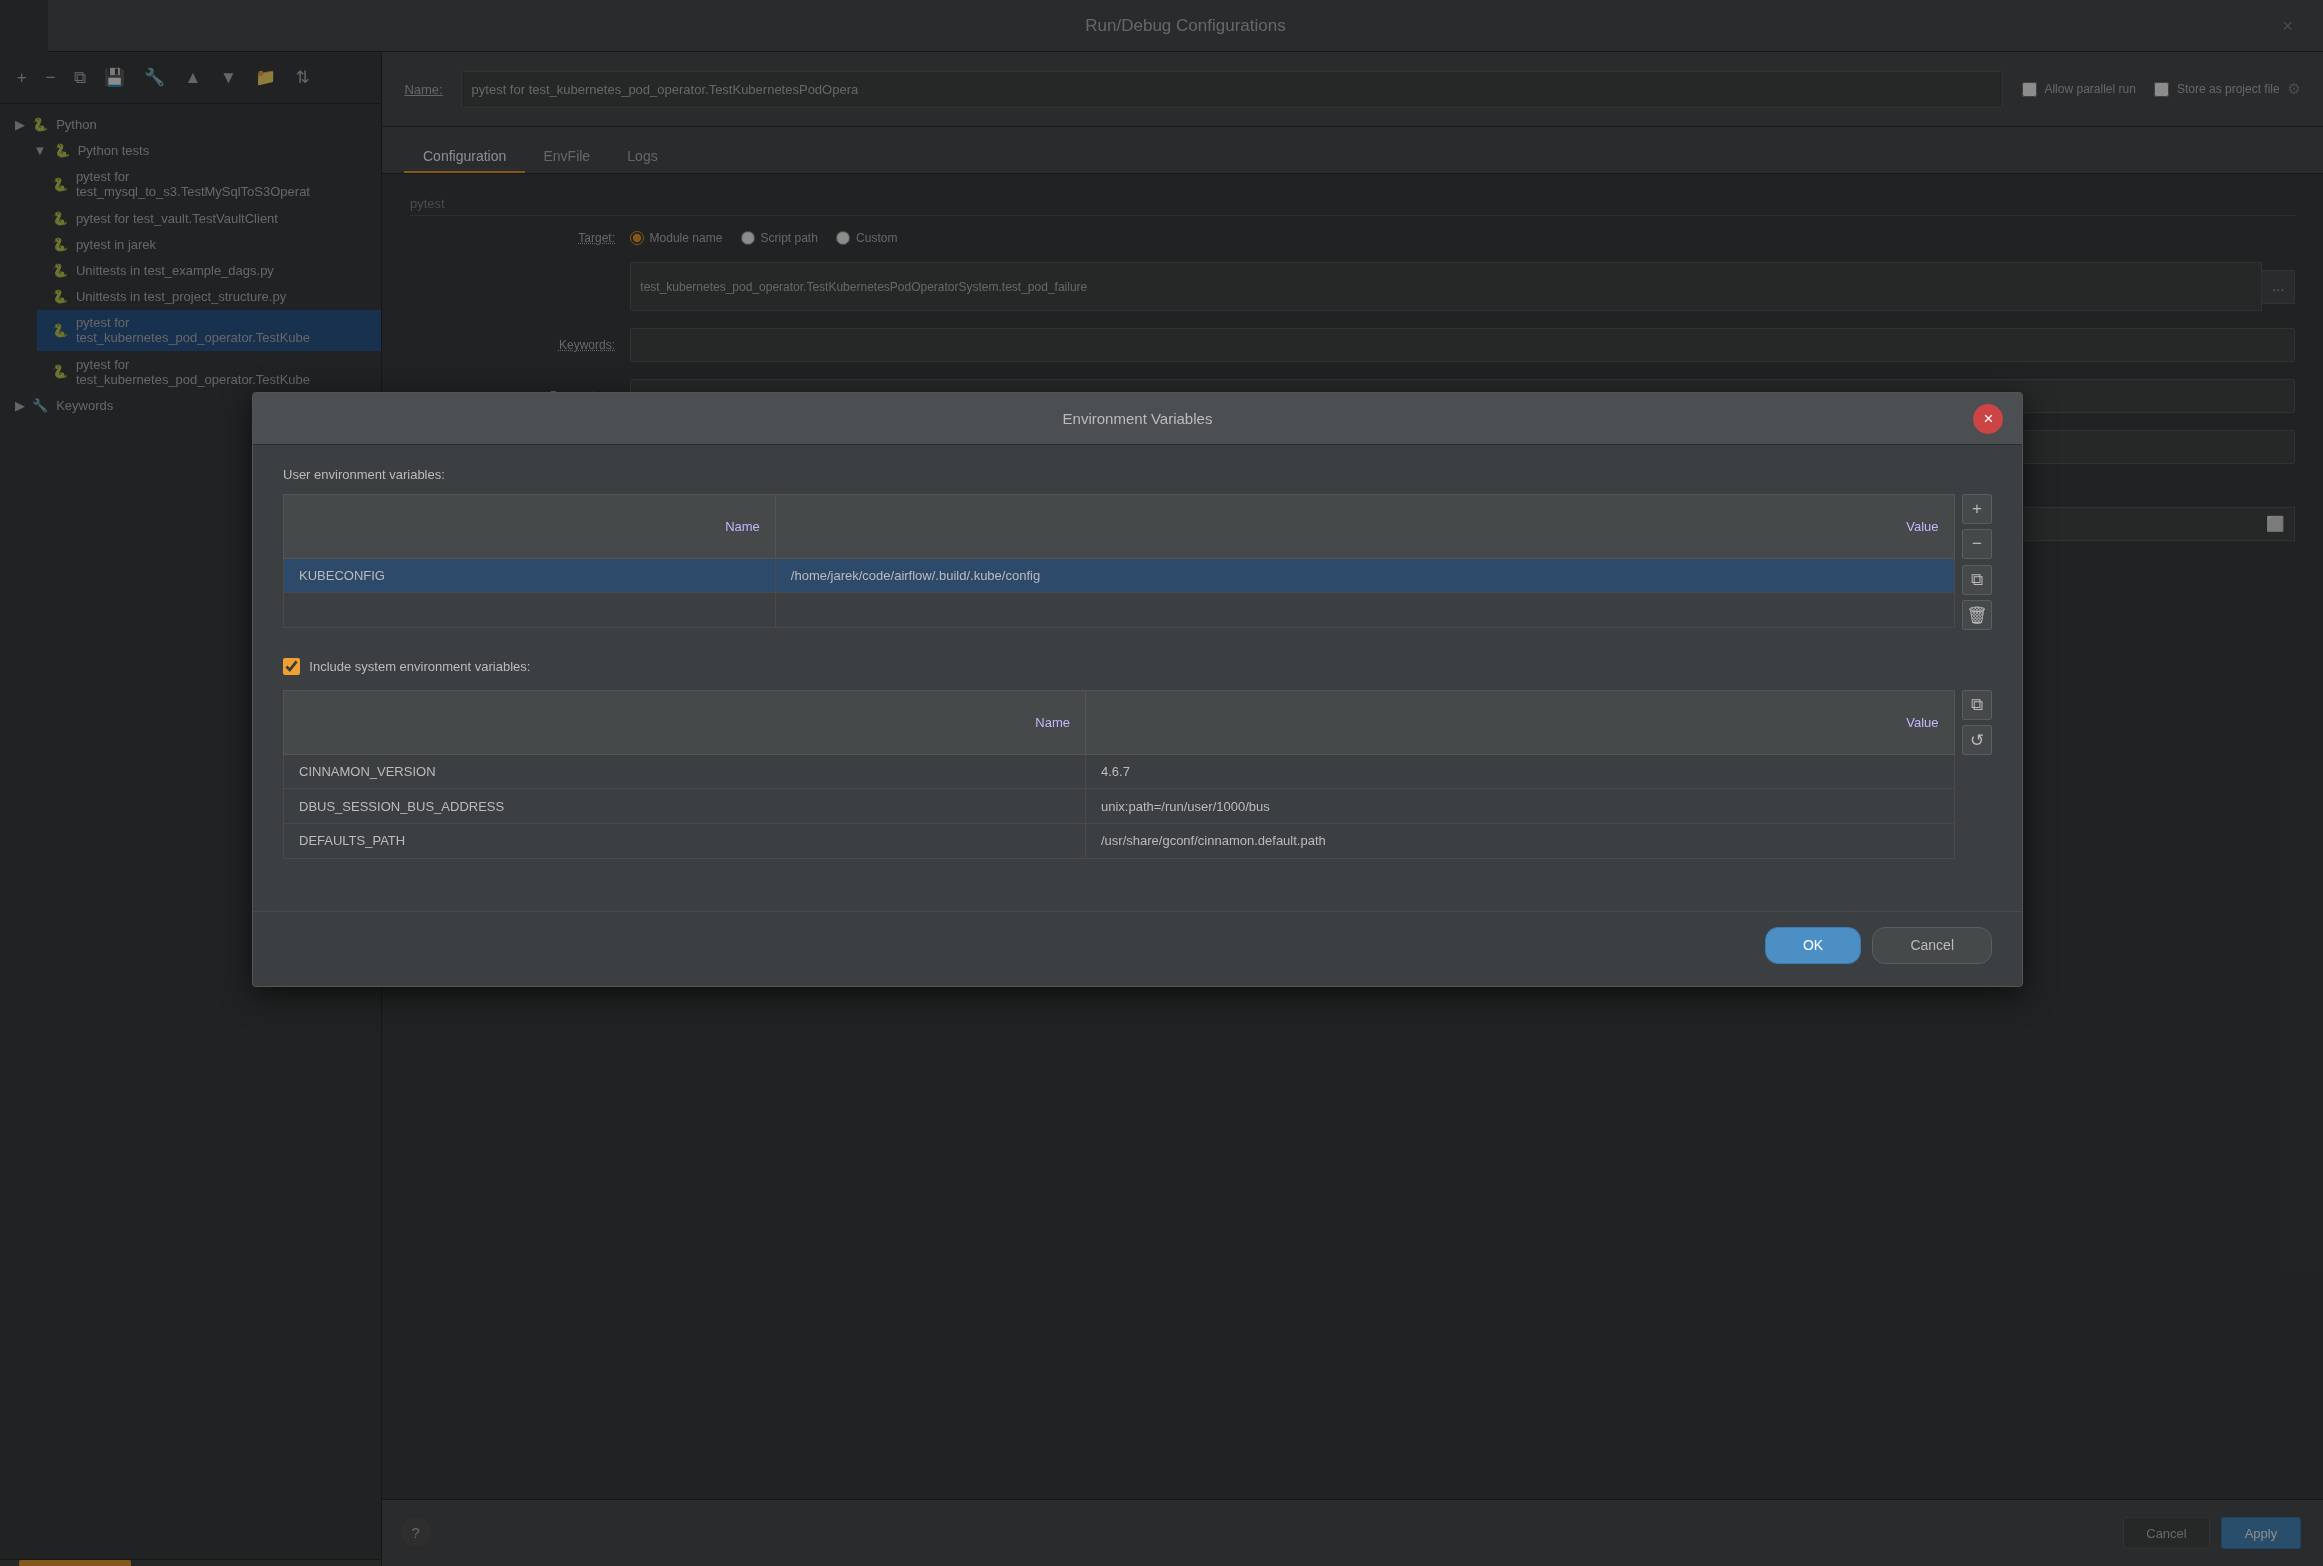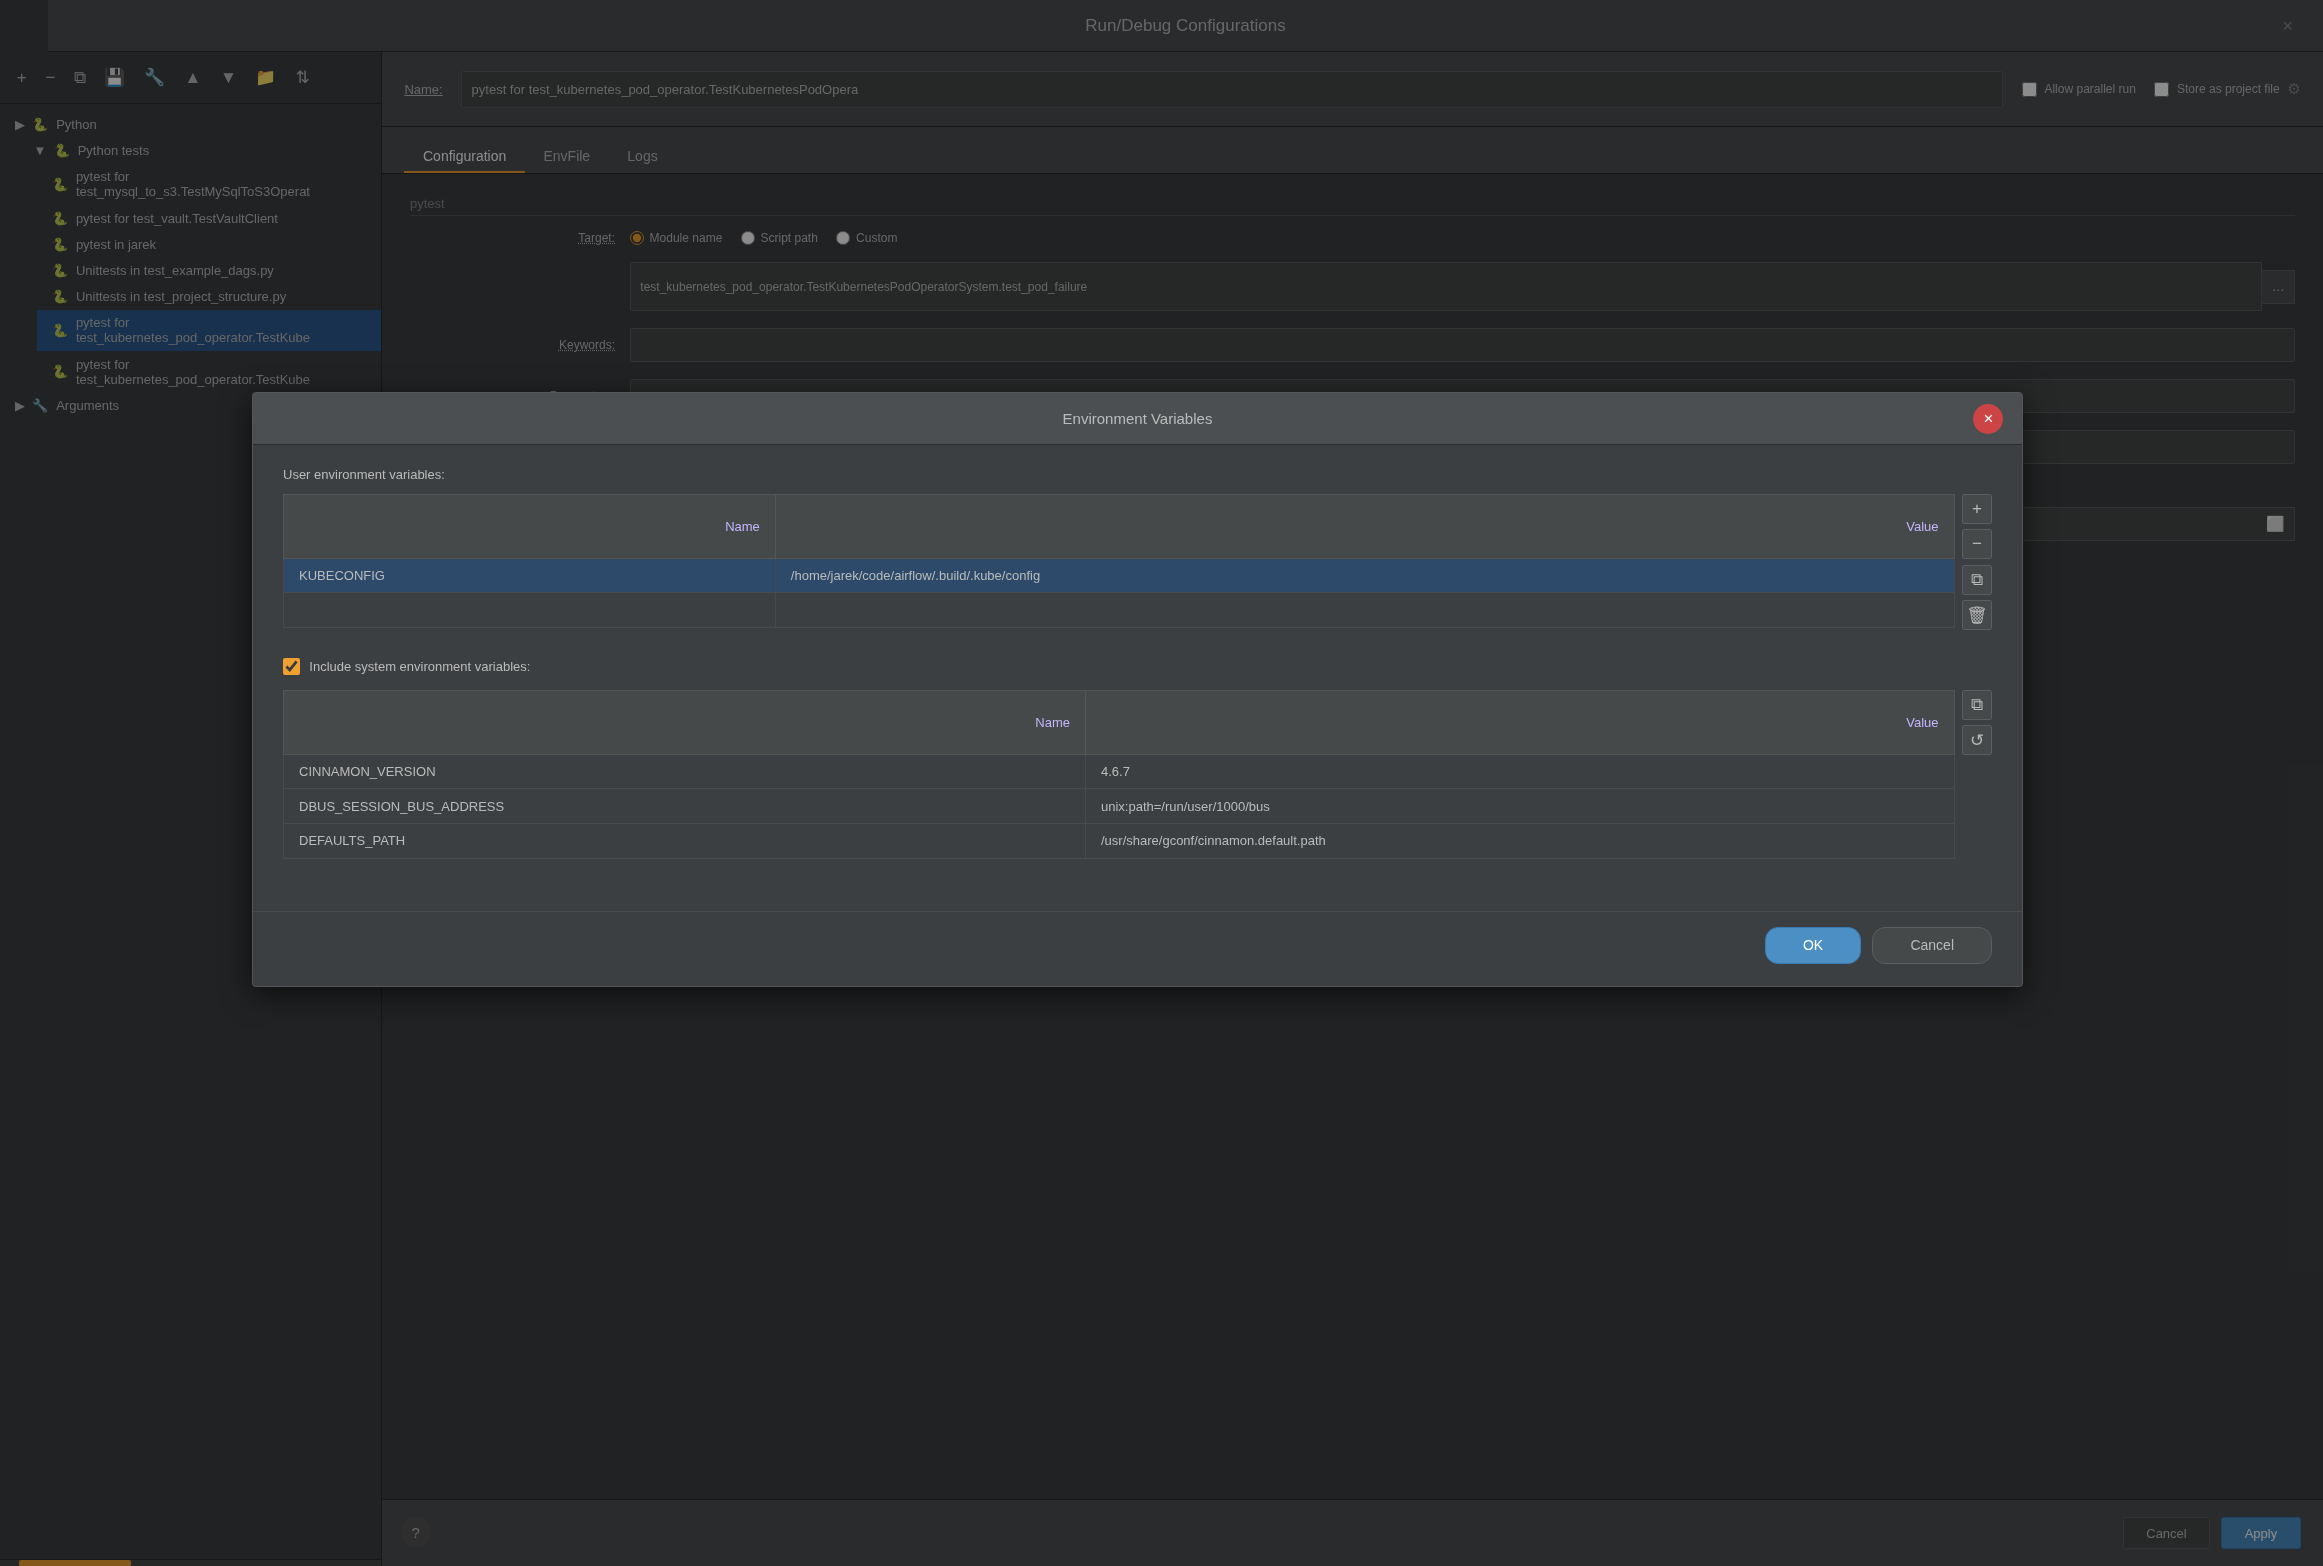--- a/index.html
+++ b/index.html
@@ -619,21 +619,21 @@
             <div class="tree-item">
               <span>🐍</span>
               <span>pytest for test_kubernetes_pod_operator.TestKube</span>
             </div>
           </div>
         </div>
 
         <div class="tree-group-label">
           <span>▶</span>
           <span>🔧</span>
-          <span>Arguments</span>
+          <span>Keywords</span>
         </div>
       </div>
 
       <div class="sidebar-bottom-scroll">
         <div class="sidebar-scroll-thumb"></div>
       </div>
     </div>
 
     <div class="right-panel" style="position: relative;">
 

